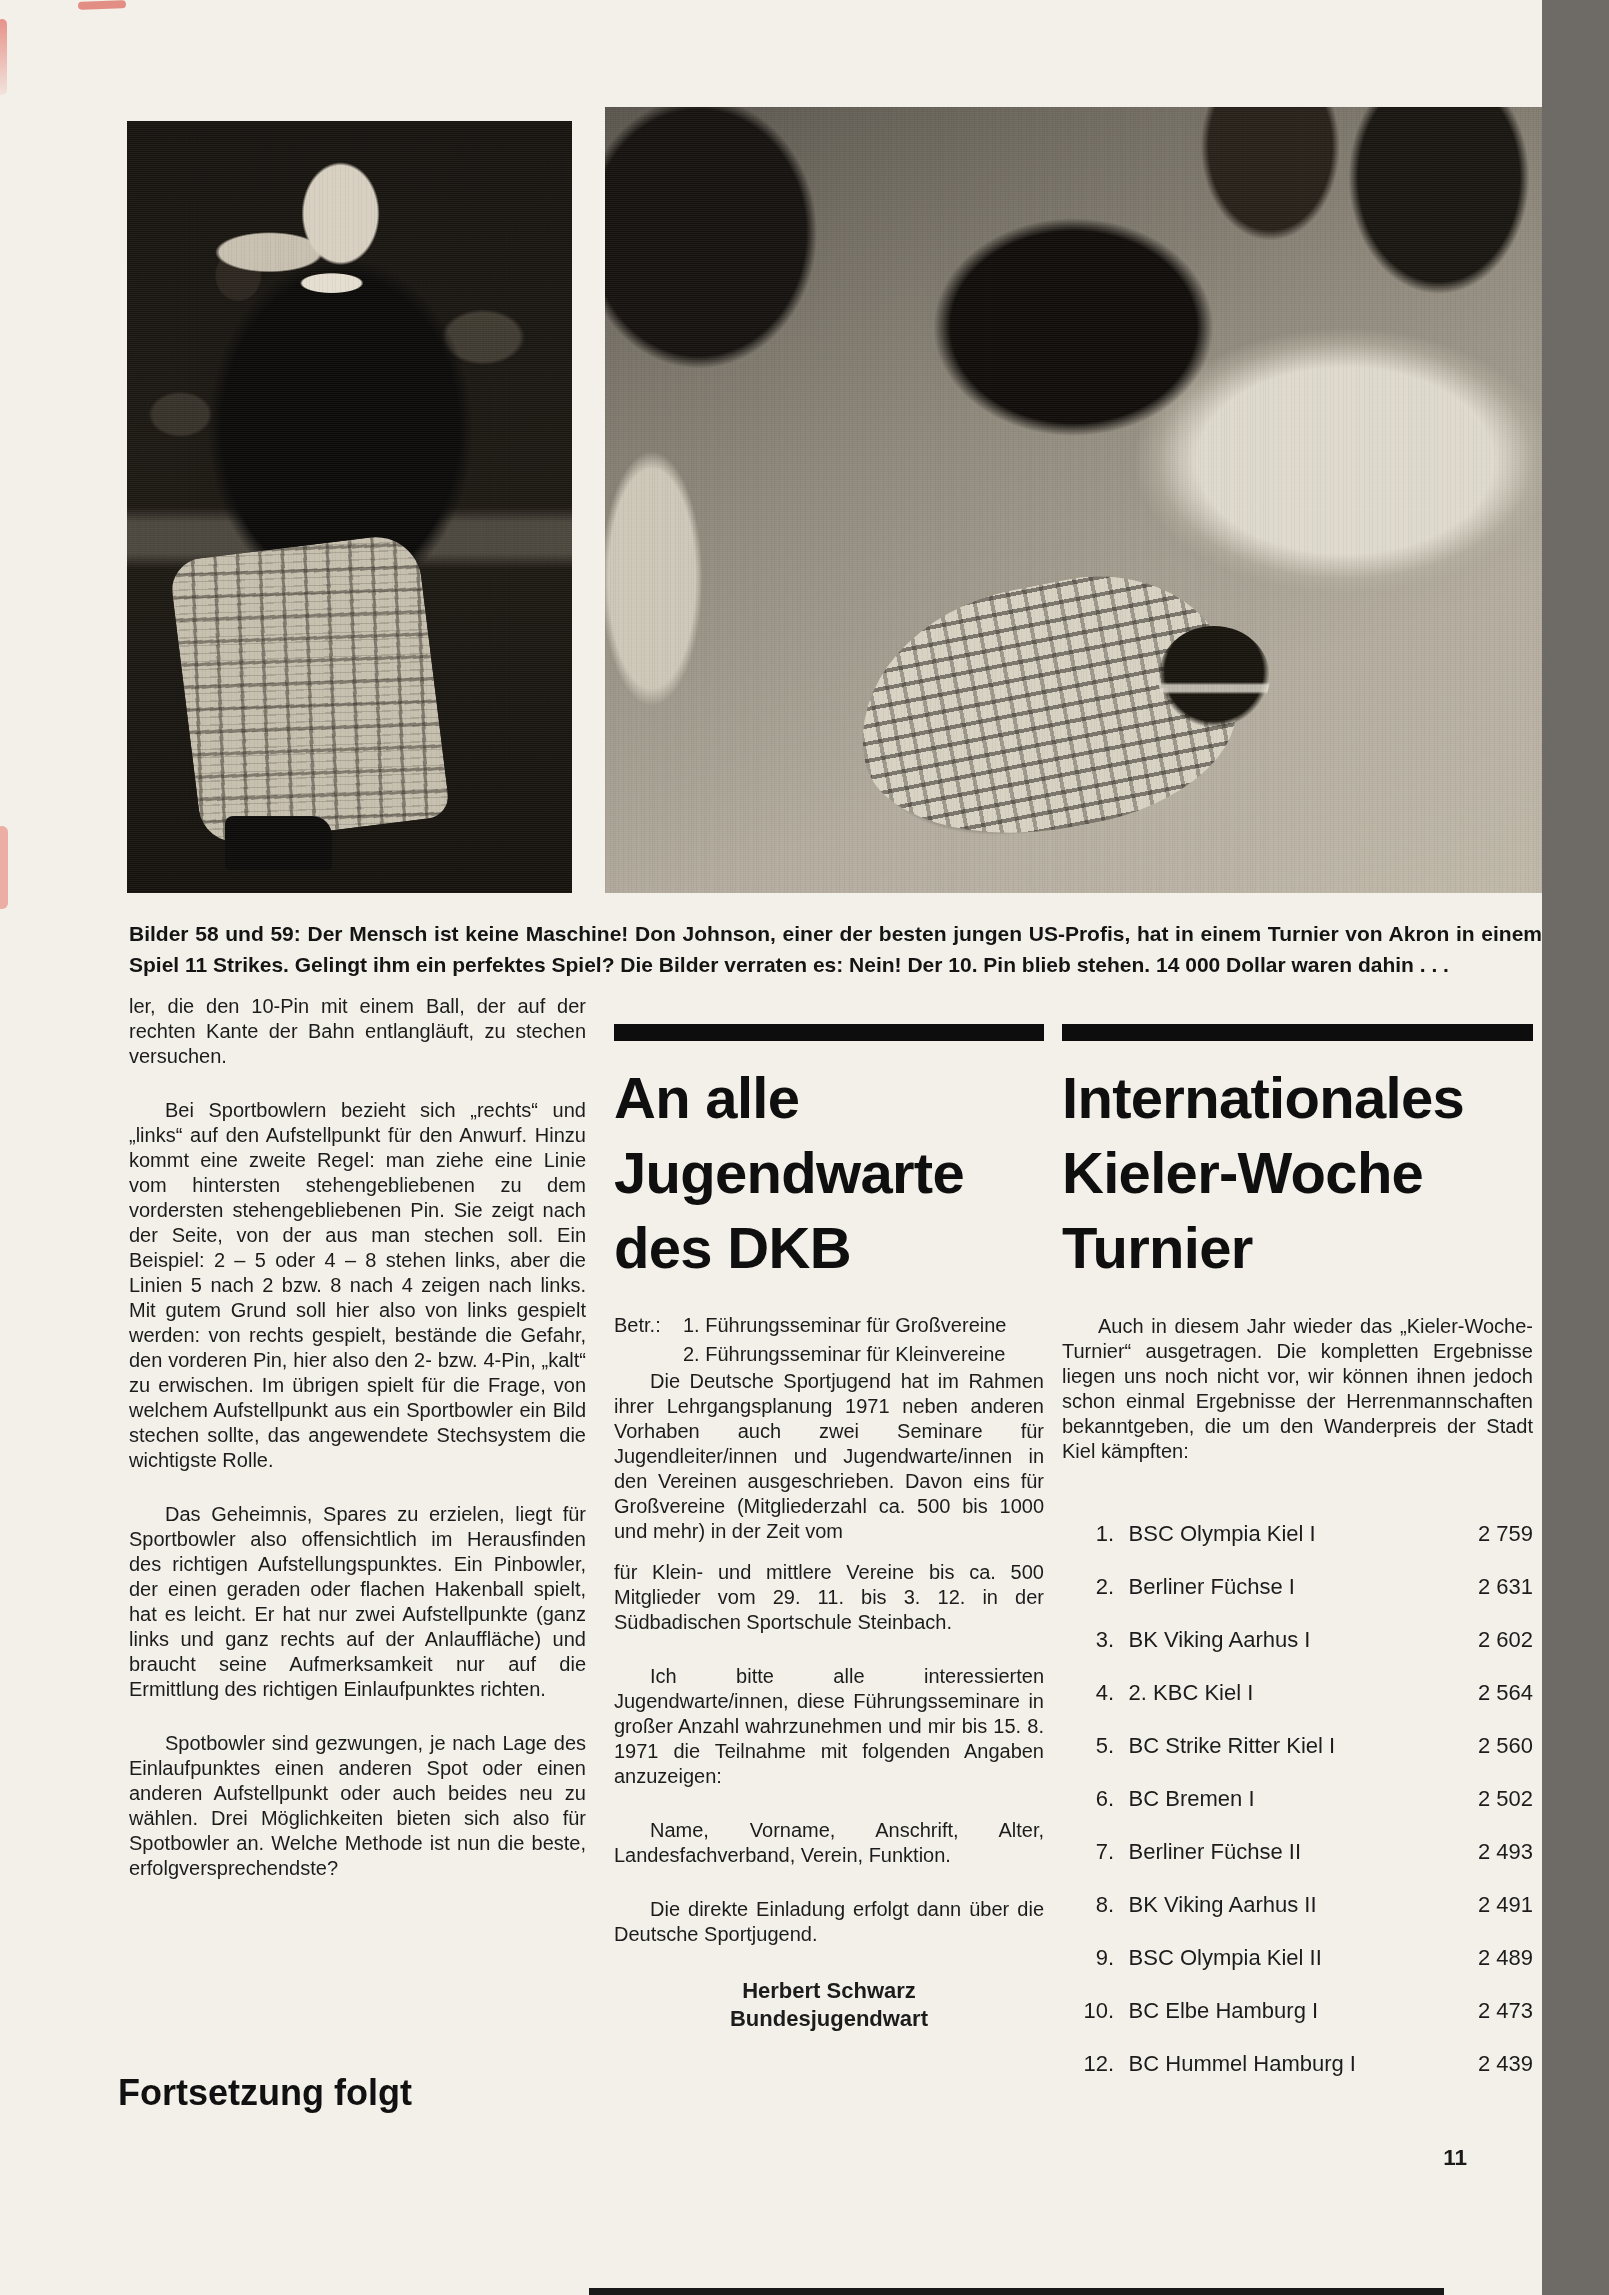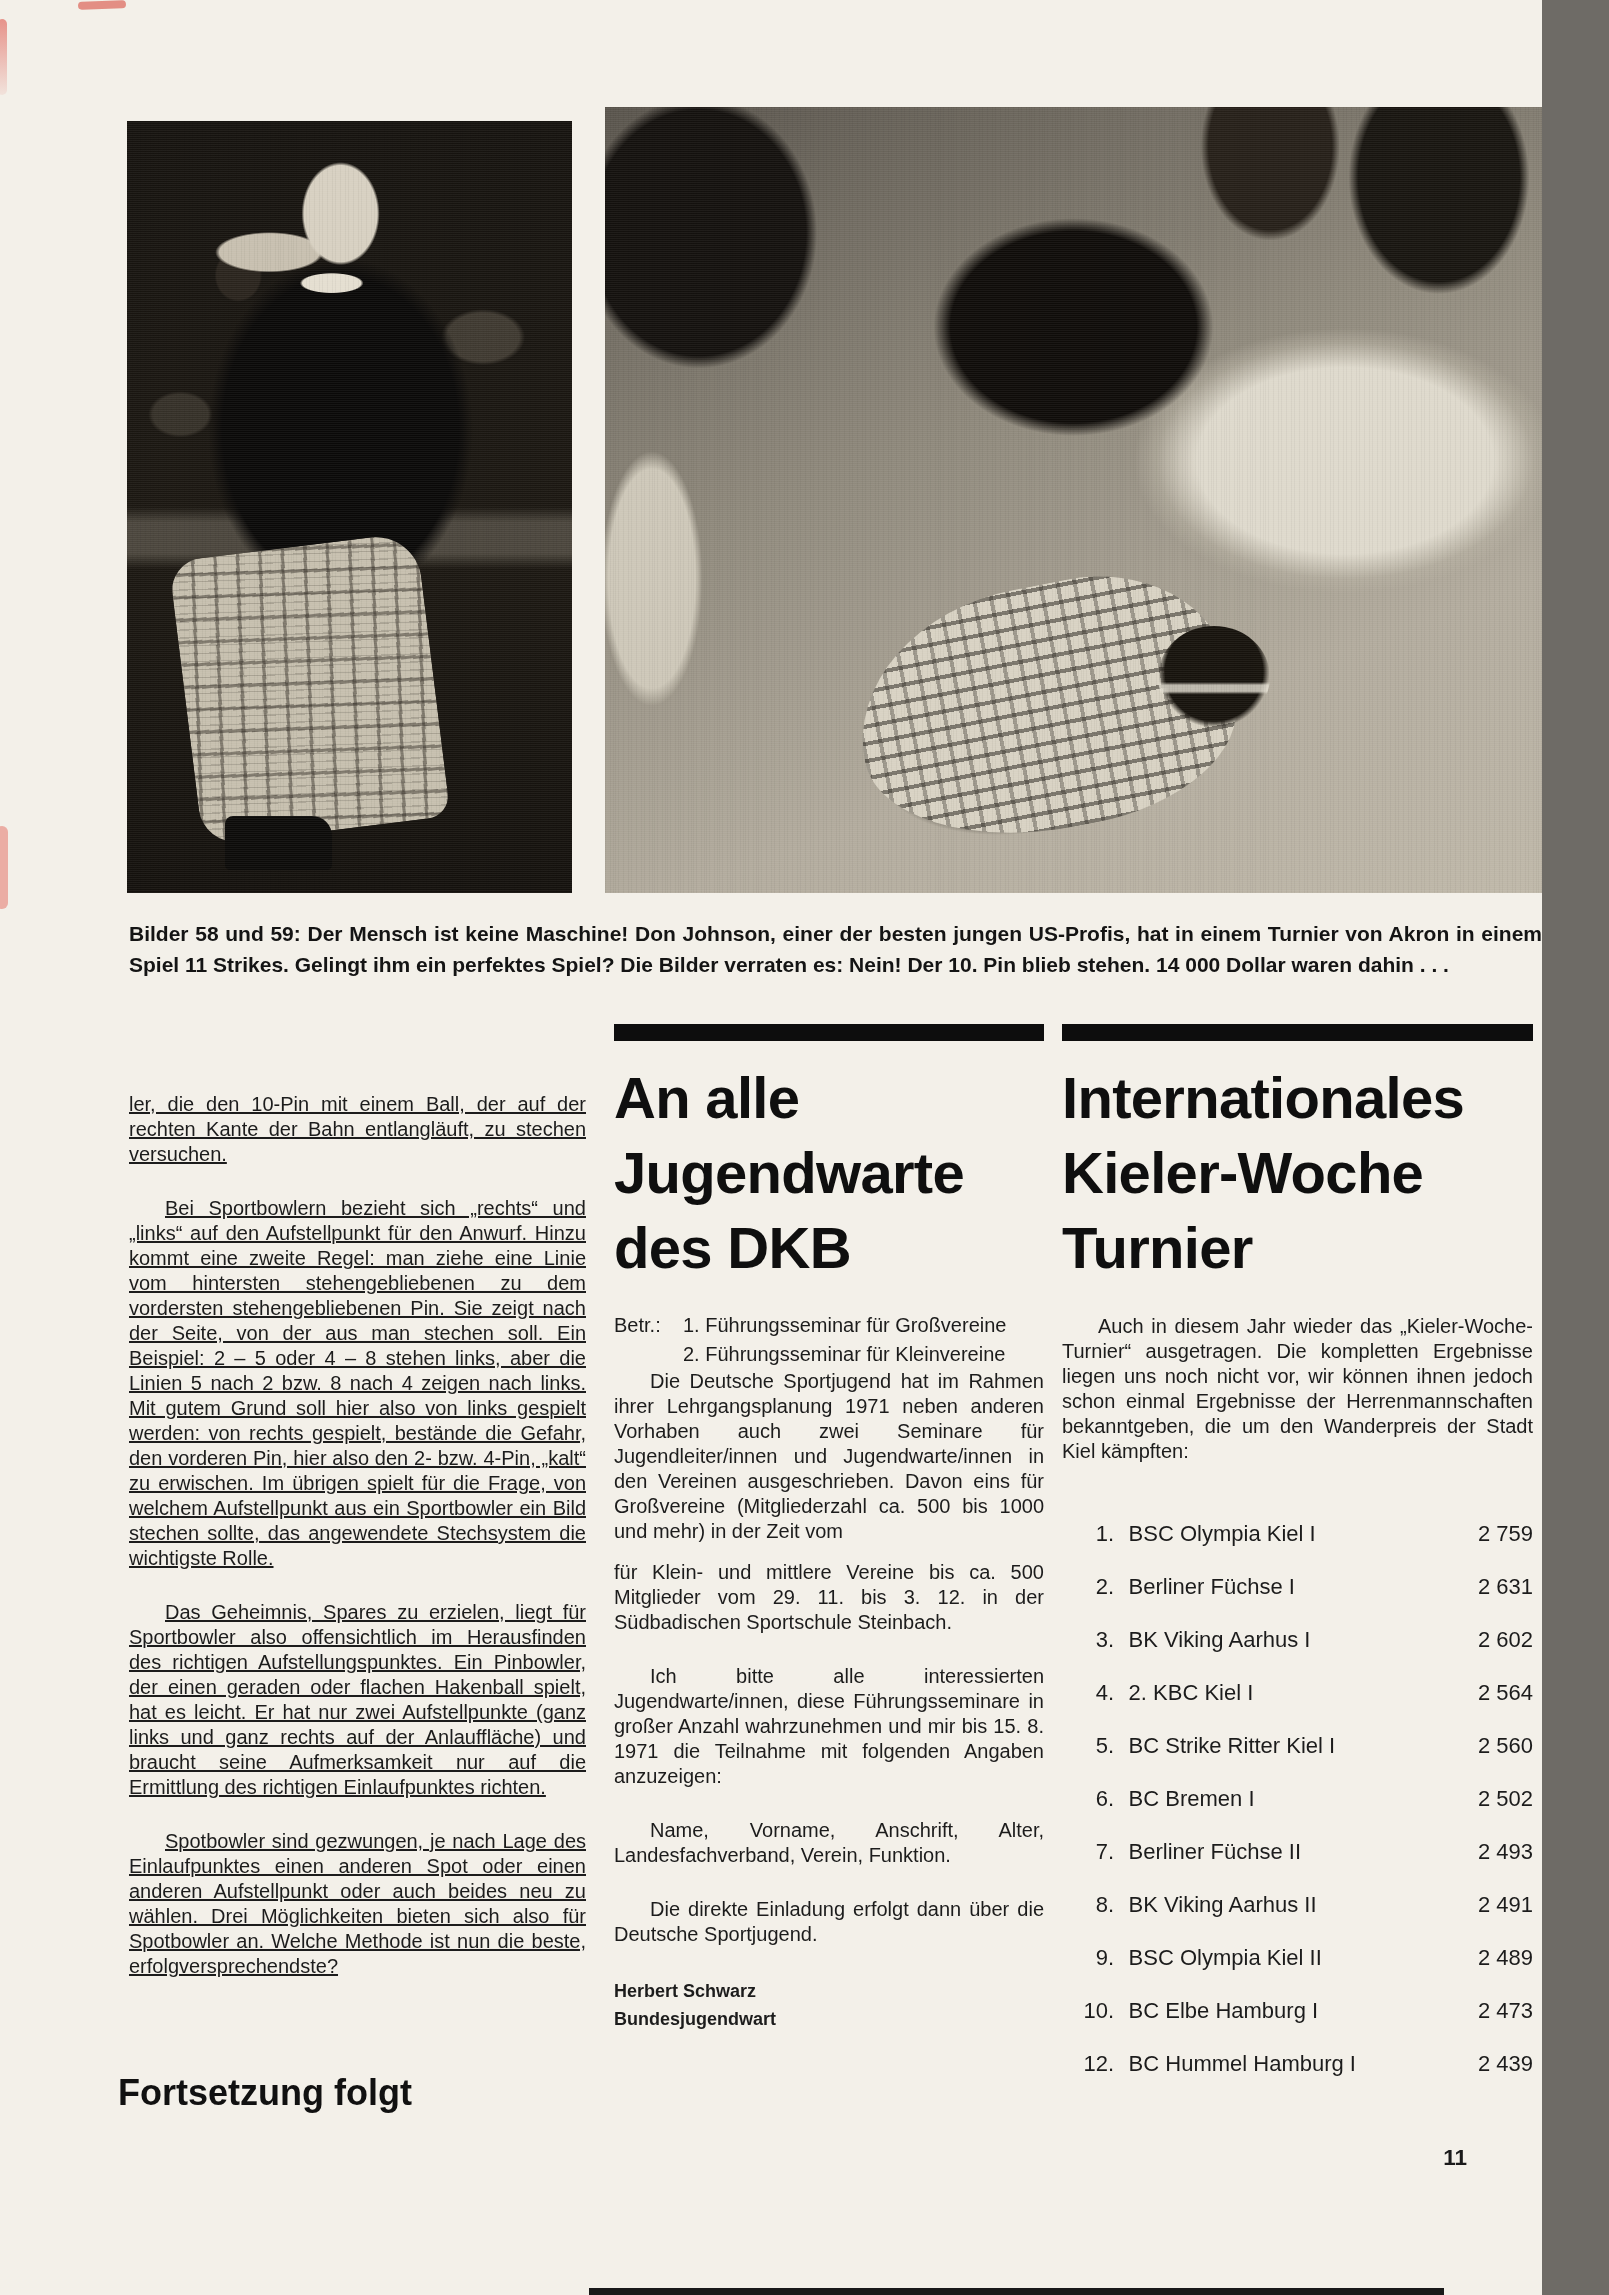--- a/index.html
+++ b/index.html
@@ -83,37 +83,37 @@
   .mark-b{left:-3.3px;top:18.5px;width:10.6px;height:76px;background:linear-gradient(180deg, rgba(220,70,60,.55), rgba(220,70,60,.08));border-radius:5.3px;}
   .mark-c{left:-4px;top:826px;width:12px;height:83px;background:rgba(224,82,70,.42);border-radius:6px;}
   .bottom-strip{position:absolute;left:589px;top:2288px;width:855px;height:7.3px;background:#191919;}
   
   .caption{
     position:absolute;left:129px;top:918px;width:1413px;
     font-size:21px;line-height:31px;font-weight:bold;
     text-align:justify;color:#141414;margin:0;
   }
   .col{position:absolute;font-size:20px;line-height:25px;text-align:justify;color:#1c1c1c;}
-  .col1{left:129px;top:1092px;width:457px;text-decoration:underline;}
+  .col1{left:129px;top:994px;width:457px;}
   .col2{left:614px;top:1024px;width:430px;}
   .col3{left:1062px;top:1024px;width:471px;}
   .col p{margin:0 0 0 0;}
   .col p + p{margin-top:29px;}
   .col p.tight{margin-top:16px;}
   .indent{text-indent:36px;}
   .rule{width:100%;height:17px;background:#0d0d0d;}
   .headline{
     margin:18.5px 0 0 0;font-size:58px;line-height:75px;
     font-weight:bold;letter-spacing:-0.7px;color:#0f0f0f;text-align:left;
   }
   .headline span{display:block;}
   .betr{display:flex;margin-top:26.5px;font-size:20px;line-height:29px;text-align:left;}
   .betr-label{width:69px;flex:0 0 auto;}
   .betr-items{flex:1;}
-  .sig{margin-top:30px;text-align:left;font-weight:bold;font-size:18px;line-height:28px;}
+  .sig{margin-top:30px;text-align:center;font-weight:bold;font-size:22px;line-height:28px;}
   .continuation{
     position:absolute;left:118px;top:2072px;
     font-size:36px;font-weight:bold;letter-spacing:0;color:#111;
   }
   .results{margin-top:57px;text-align:left;}
   .result-row{display:flex;align-items:baseline;height:53px;font-size:22px;}
   .result-rank{flex:0 0 52px;text-align:right;}
   .result-team{flex:1;padding-left:14.6px;}
   .result-score{flex:0 0 auto;text-align:right;}
   .pageno{position:absolute;right:75px;top:2145px;font-size:22.5px;font-weight:bold;text-align:right;}

